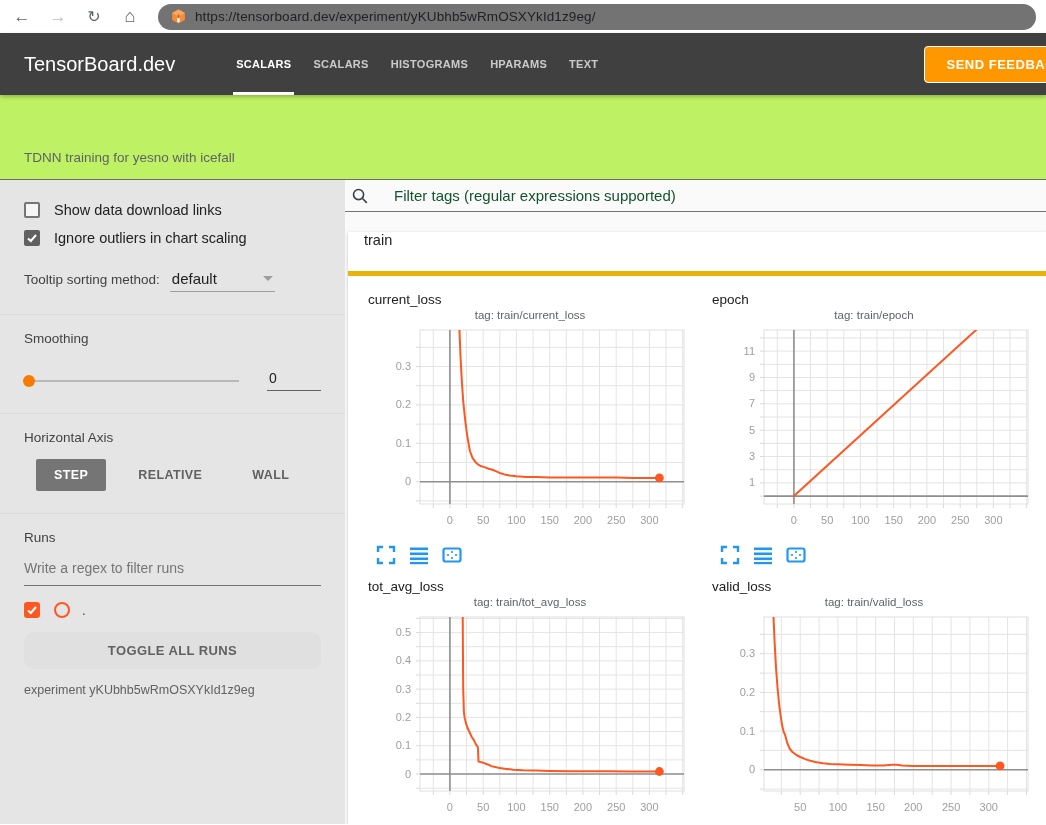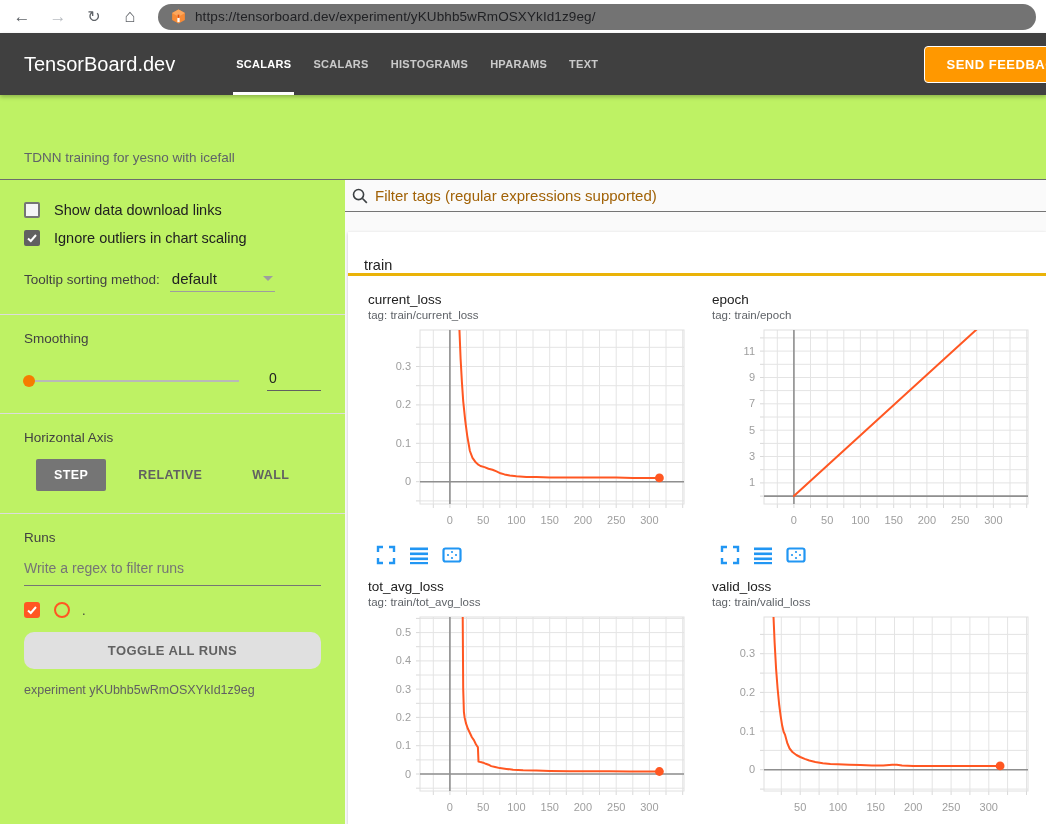--- a/index.html
+++ b/index.html
@@ -35,21 +35,21 @@
                   padding:10px 22px; white-space:nowrap; cursor:pointer;
                   font-family:"Liberation Sans",sans-serif; }
 
   
   .experiment-bar { height:85px; background:#bef264; border-bottom:1px solid #6d6d6d;
                     display:flex; align-items:flex-end; padding:0 0 14px 24px; }
   .experiment-title { font-size:13.5px; color:#5f6368; }
 
   
   .content { display:flex; height:644px; }
-  .sidebar { width:345px; flex:none; background:#bef264; padding-top:22px; overflow:hidden; }
+  .sidebar { width:345px; flex:none; background:#e5e5e5; padding-top:22px; overflow:hidden; }
   .main { flex:1; background:#fafafa; overflow:hidden; }
 
   
   .side-section { padding:0 24px 22px 24px; }
   .side-divider { border:none; border-top:1px solid #dcdcdc; margin:0; }
   .check-row { display:flex; align-items:center; margin-bottom:12px; cursor:pointer; }
   .checkbox { width:16px; height:16px; border:2px solid #757575; border-radius:2px;
               margin-right:14px; flex:none; background:#f5f5f5; }
   .checkbox.checked { background:#616161; border-color:#616161; display:flex;
                       align-items:center; justify-content:center; }
@@ -82,29 +82,29 @@
   .run-name { font-size:13px; color:#424242; }
   .toggle-btn { display:block; width:100%; margin-top:14px; background:#e0e0e0; border:none;
                 border-radius:10px; padding:11px 0; font-size:13px; font-weight:700; letter-spacing:.4px;
                 color:#616161; cursor:pointer; font-family:"Liberation Sans",sans-serif; }
   .experiment-id { margin-top:14px; font-size:12.5px; color:#616161; }
 
   
   .filter-row { height:32px; display:flex; align-items:center; padding-left:6px;
                 border-bottom:1px solid #757575; }
   .search-icon { width:18px; height:18px; margin-right:6px; flex:none; }
-  .filter-placeholder { font-size:15px; color:#a16207; }
+  .filter-placeholder { font-size:15px; color:#14532d;margin-left:19px; }
   .card { background:#fff; margin:20px 0 0 3px; box-shadow:0 1px 3px rgba(0,0,0,.22); }
-  .card-header { height:44px; display:flex; align-items:flex-end; padding-left:16px;
-                 border-bottom:3px solid #eab308; cursor:pointer; }
+  .card-header { height:44px; display:flex; align-items:flex-start; padding-left:16px;
+                 border-bottom:5px solid #eab308; cursor:pointer; }
   .group-title { font-size:14.5px; color:#212121; }
   .charts-grid { display:flex; flex-wrap:wrap; padding:12px 0 0 0; }
   .chart-cell { width:344px; padding:4px 0 10px 20px; }
   .chart-title { font-size:13.5px; color:#212121; }
-  .chart-tag { font-size:11.5px; color:#5f6368; margin-top:2px; }
+  .chart-tag { font-size:11.5px; color:#5f6368; margin-top:2px;text-align:center; }
   .plot { margin-top:6px; cursor:crosshair; }
   .plot svg text { font-family:"Liberation Sans",sans-serif; font-size:11px; fill:#9e9e9e; }
   .plot .grid { stroke:#e4e4e4; stroke-width:1; }
   .plot .tick { stroke:#d9d9d9; stroke-width:1; }
   .plot .border { fill:none; stroke:#e0e0e0; stroke-width:1; }
   .plot .axis { stroke:#8f8f8f; stroke-width:1.6; }
   .chart-icons { display:flex; margin:8px 0 0 8px; }
   .chart-icon { width:20px; height:20px; margin-right:13px; cursor:pointer; }
 </style>
 </head>

